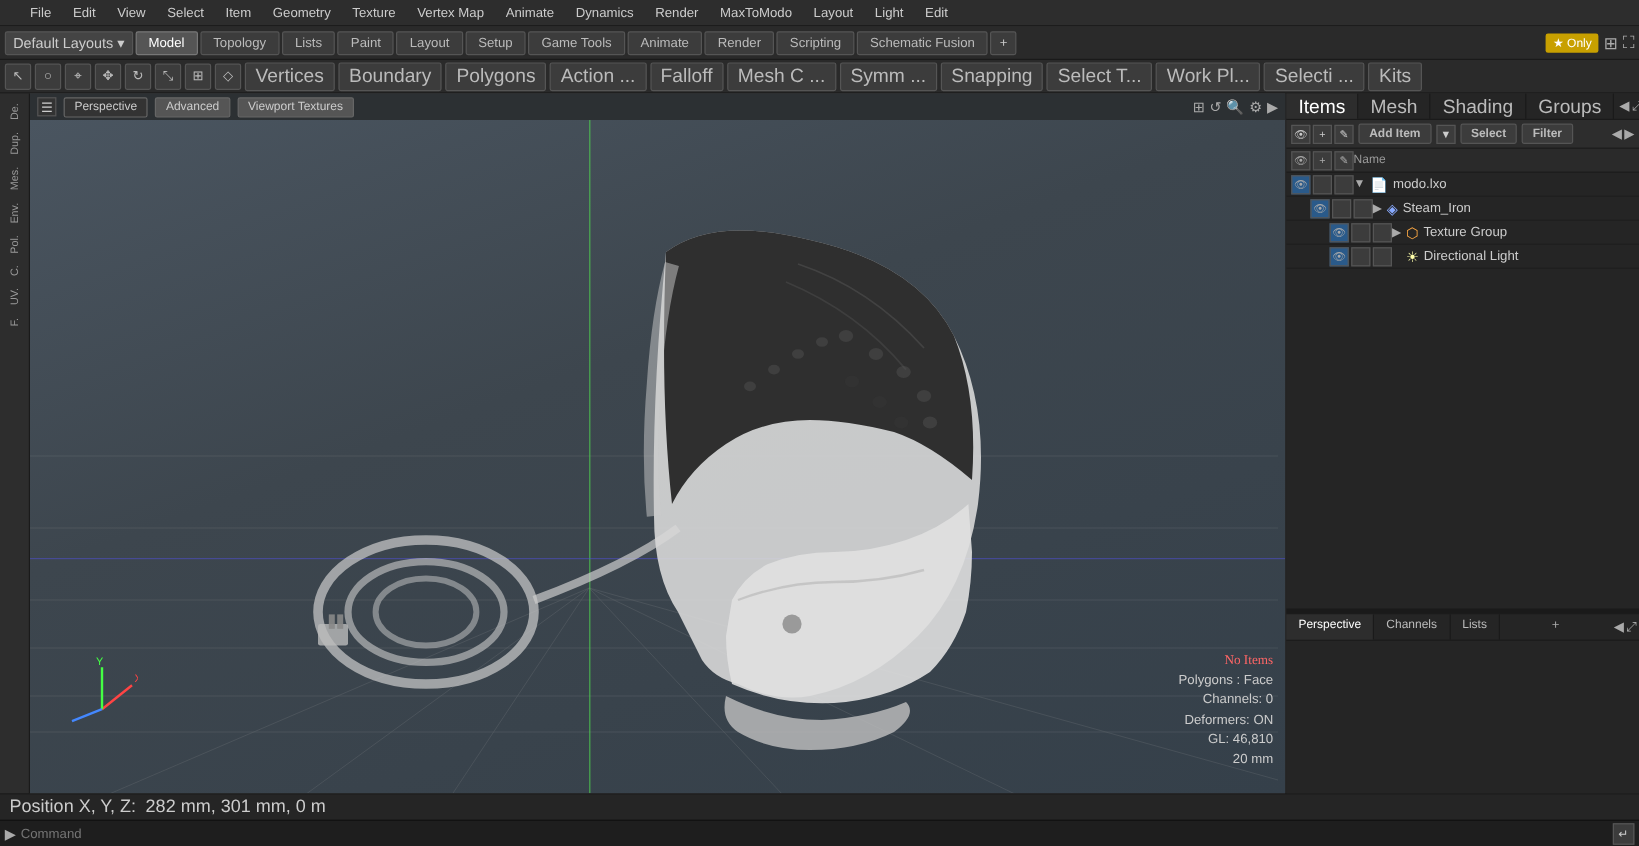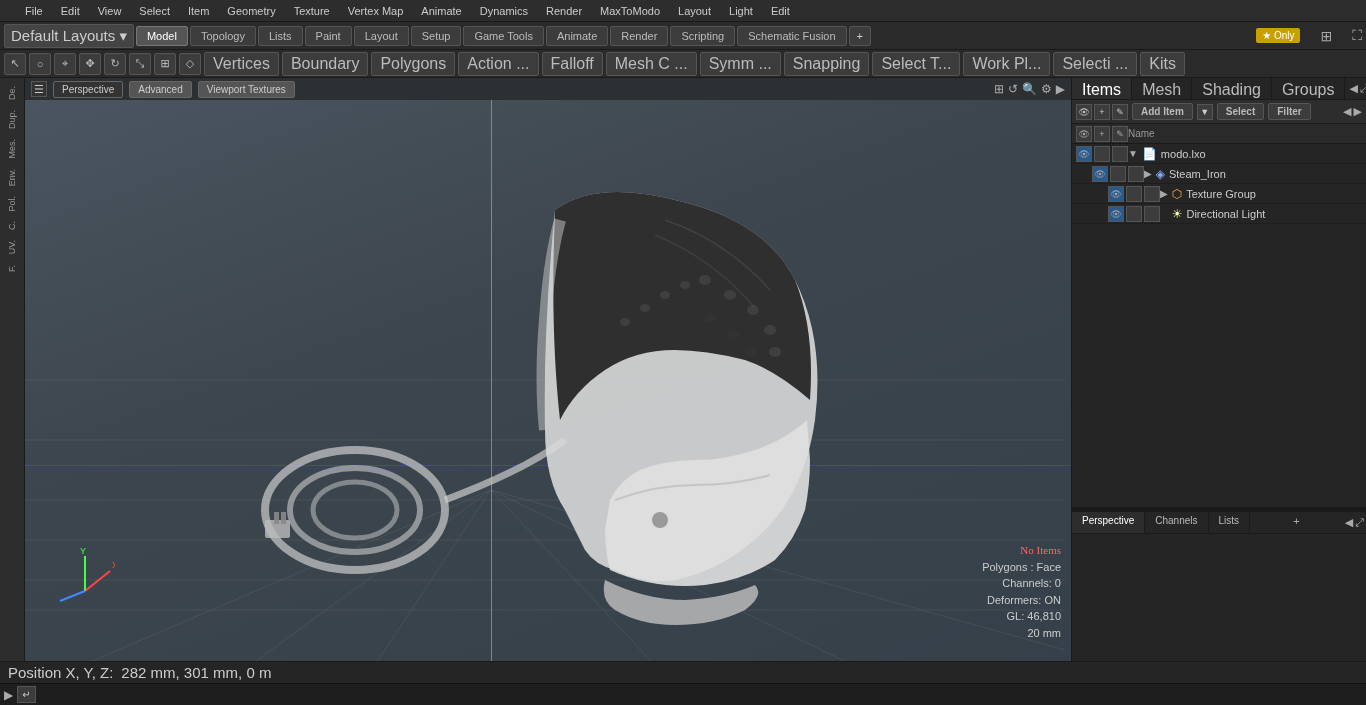--- a/index.html
+++ b/index.html
@@ -4,25 +4,25 @@
   <style>
     * { margin: 0; padding: 0; box-sizing: border-box; }
     body { width: 1366px; height: 705px; overflow: hidden; background: #3a3a3a; font-family: Arial, sans-serif; font-size: 11px; color: #ccc; }
 
     
     #menubar { display: flex; align-items: center; height: 22px; background: #2d2d2d; border-bottom: 1px solid #1a1a1a; padding: 0 17px; gap: 2px; }
     .menu-item { padding: 2px 8px; color: #ccc; cursor: pointer; font-size: 11px; }
 
     
     #toolbar1 { display: flex; align-items: center; height: 28px; background: #2a2a2a; border-bottom: 1px solid #1a1a1a; padding: 0 4px; gap: 2px; }
-    .layout-dropdown { background: #444; border: 1px solid #555; color: #ccc; padding: 2px 6px; font-size: 15px; cursor: pointer; border-radius: 2px; }
+    .layout-dropdown { background: #444; border: 1px solid #555; color: #ccc; padding: 2px 6px; font-size: 12px; cursor: pointer; border-radius: 2px; }
     .tab-btn { padding: 3px 10px; background: #3c3c3c; border: 1px solid #555; color: #bbb; cursor: pointer; font-size: 11px; border-radius: 2px; }
     .tab-btn.active { background: #555; color: #fff; border-color: #777; }
     .plus-btn { background: #3c3c3c; border: 1px solid #555; color: #ccc; width: 22px; height: 20px; cursor: pointer; border-radius: 2px; display: flex; align-items: center; justify-content: center; }
-    .star-only { margin-left: auto; display: flex; align-items: center; gap: 20px; }
+    .star-only { margin-left: auto; display: flex; align-items: center; gap: 4px; }
     .star-badge { background: #c8a000; color: #fff; padding: 2px 6px; font-size: 10px; border-radius: 2px; }
 
     
     #toolbar2 { display: flex; align-items: center; height: 28px; background: #2a2a2a; border-bottom: 1px solid #1a1a1a; padding: 0 4px; gap: 3px; overflow: hidden; }
     .tool-btn { padding: 2px 8px; background: #3c3c3c; border: 1px solid #555; color: #bbb; cursor: pointer; font-size: 16px; border-radius: 2px; white-space: nowrap; }
     .tool-icon { width: 22px; height: 22px; background: #3c3c3c; border: 1px solid #555; cursor: pointer; border-radius: 2px; display: flex; align-items: center; justify-content: center; color: #bbb; font-size: 11px; }
 
     
     #main { display: flex; height: calc(705px - 22px - 28px - 28px - 22px - 22px); }
 
@@ -378,14 +378,15 @@
   </div>
 </div>
 
 <div id="bottombar">
   <span class="pos-info">Position X, Y, Z:</span>
   <span class="pos-info">282 mm, 301 mm, 0 m</span>
 </div>
 
 <div id="commandbar">
   <span class="cmd-arrow">▶</span>
+  <input class="cmd-input" type="text" placeholder="Command" style="">
   <button class="cmd-btn">↵</button>
 </div>
 
 </body></html>

